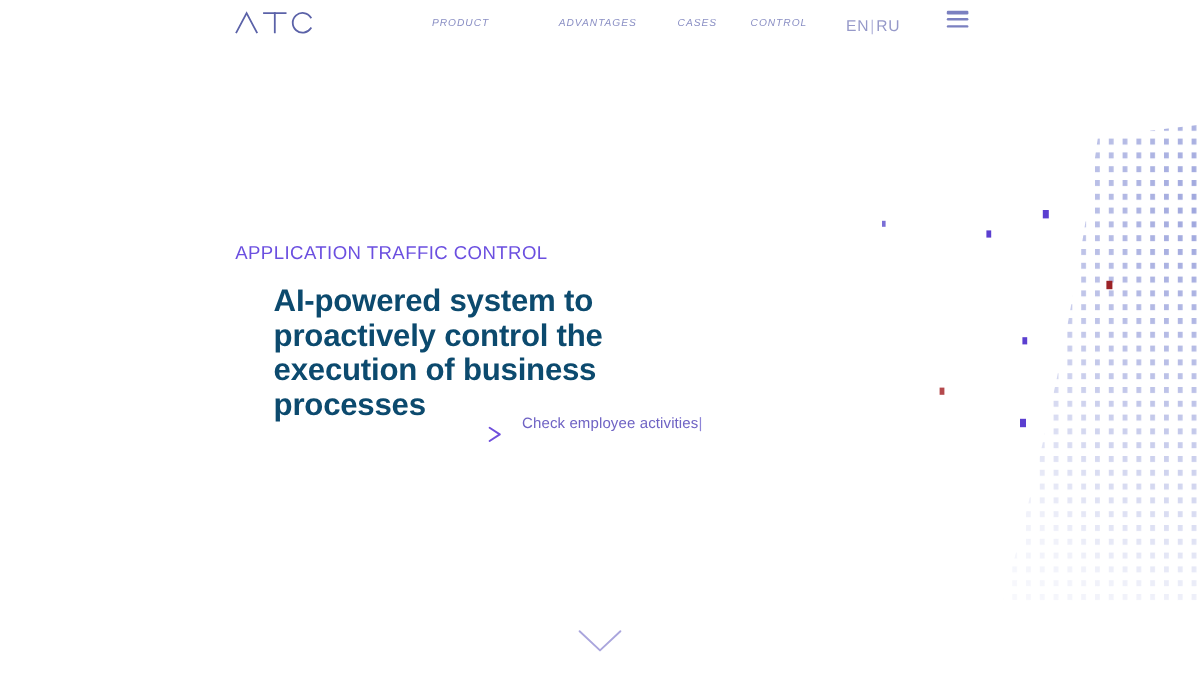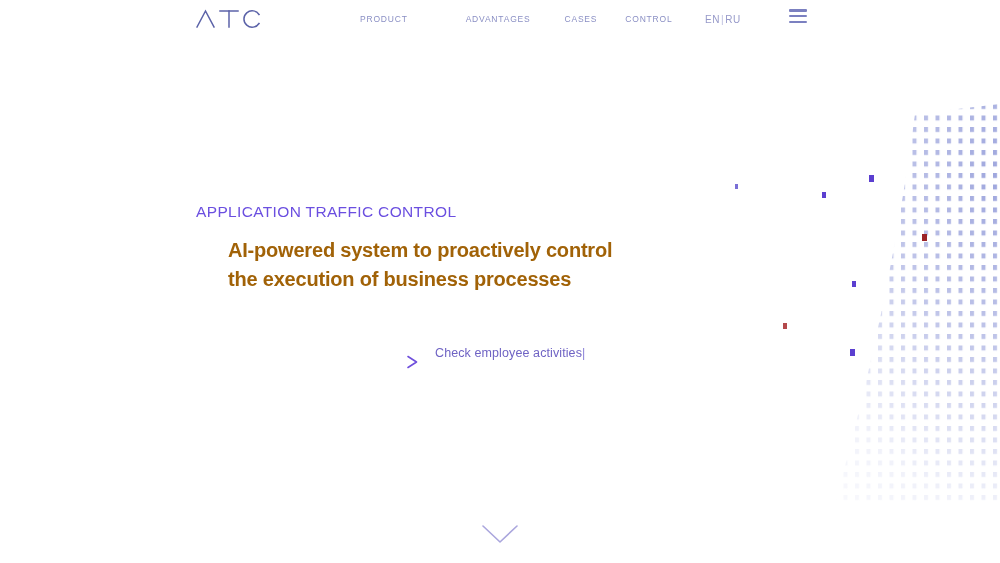--- a/index.html
+++ b/index.html
@@ -54,38 +54,39 @@
     display: block;
   }
   .logo svg { display: block; }
 
   .main-nav {
     position: absolute;
     left: 360px;
     top: 14px;
     display: flex;
     align-items: flex-start;
+    font-style: italic;
   }
   .nav-link {
     font-size: 8.5px;
     letter-spacing: 0.8px;
     color: #8a8fc4;
     text-decoration: none;
     white-space: nowrap;
     font-weight: 400;
   }
   .nav-gap-1 { width: 58px; }
   .nav-gap-2 { width: 34px; }
   .nav-gap-3 { width: 28px; }
 
   .lang-switch {
     position: absolute;
     left: 705px;
     top: 14px;
-    font-size: 10px;
+    font-size: 13px;
     letter-spacing: 0.6px;
     color: #9699c9;
     white-space: nowrap;
     text-align: center;
   }
   .lang-switch .lang-opt { color: #9699c9; text-decoration: none; }
   .lang-switch .lang-sep { color: #b9bbdd; margin: 0 1px; }
 
   .menu-toggle {
     position: absolute;
@@ -125,24 +126,24 @@
     color: #6b4fe0;
     font-weight: 400;
     white-space: nowrap;
   }
 
   .headline {
     position: absolute;
     left: 228px;
     top: 236px;
     width: 400px;
-    font-size: 20px;
+    font-size: 26px;
     line-height: 29px;
     font-weight: 700;
-    color: #a16207;
+    color: #0c4a6e;
     letter-spacing: -0.2px;
   }
 
   
   .cta-row {
     position: absolute;
     left: 0;
     top: 344px;
     width: 620px;
     height: 22px;

